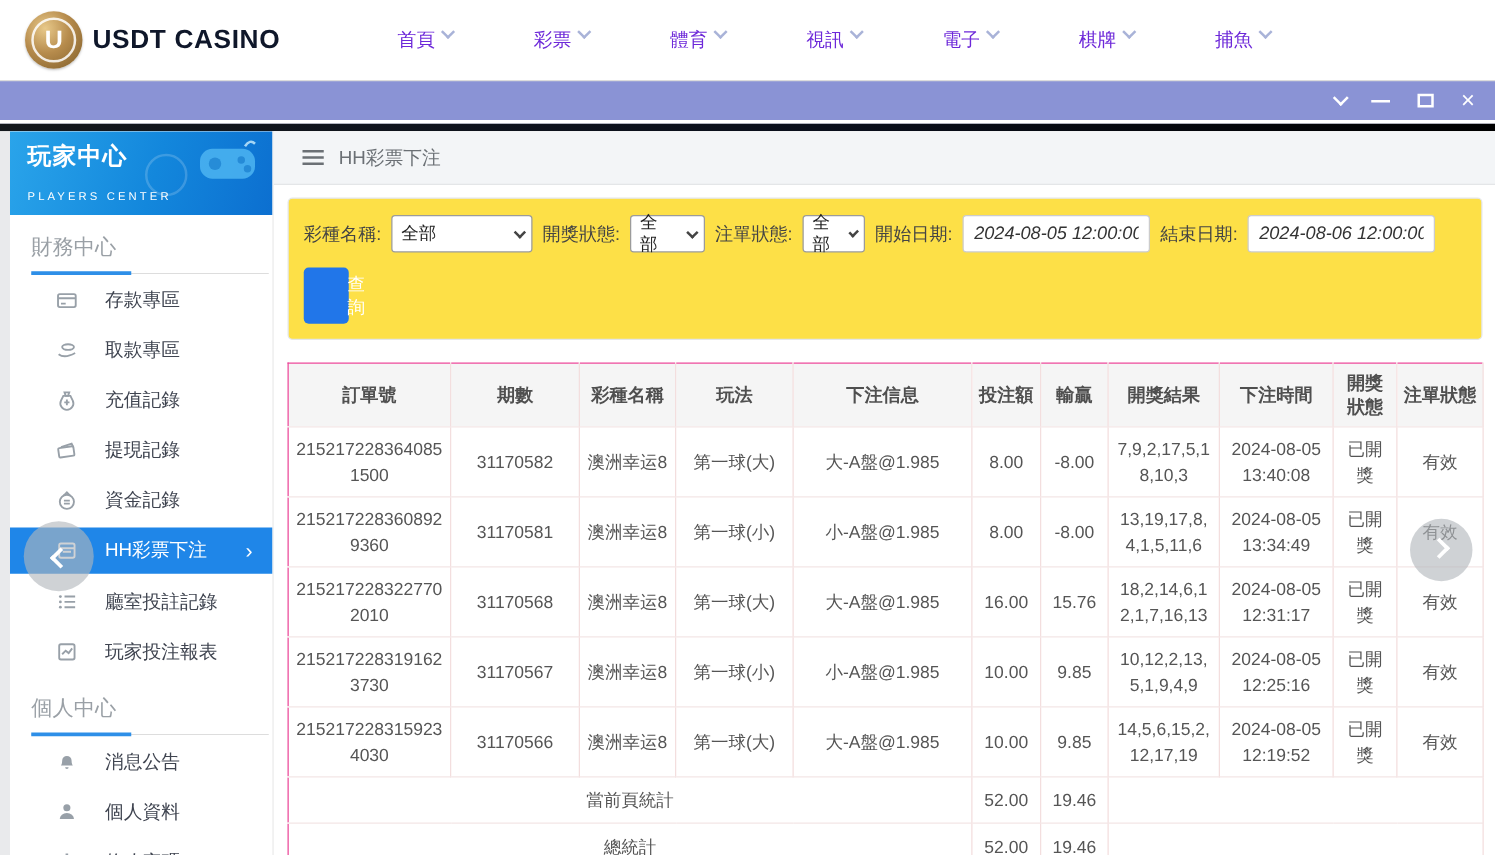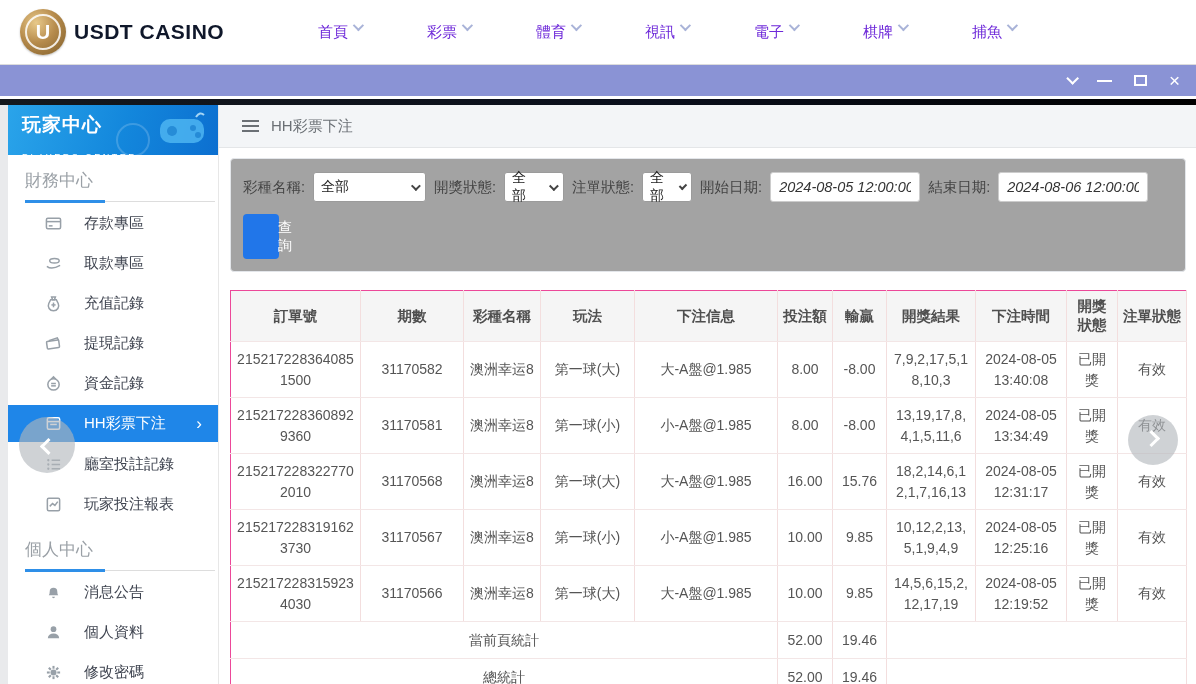--- a/index.html
+++ b/index.html
@@ -28,21 +28,21 @@
   .tb-min { width:15px; height:2px; background:#fff; }
   .tb-max { width:13px; height:11px; border:2px solid #fff; }
   .tb-close { color:#fff; font-size:19px; line-height:1; font-weight:400; }
   .darkstrip { height:6px; background:linear-gradient(90deg,#14181d,#0a0f1c 55%,#000); }
 
   
   .main { display:flex; height:579px; }
   .sidebar-edge { width:8px; background:#e9eaec; }
   .sidebar { width:211px; background:#fff; border-right:1px solid #e7e7e7; overflow:hidden; }
 
-  .side-banner { height:50px; background:linear-gradient(105deg,#2aa4ea 0%,#1387dc 55%,#0c6fd0 100%);
+  .side-banner { height:67px; background:linear-gradient(105deg,#2aa4ea 0%,#1387dc 55%,#0c6fd0 100%);
     color:#fff; padding:7px 0 0 14px; position:relative; overflow:hidden; }
   .side-banner-title { font-size:19px; font-weight:bold; letter-spacing:1px; }
   .side-banner-sub { font-size:9px; letter-spacing:2.5px; margin-top:14px; }
   .banner-pad { position:absolute; right:10px; top:6px; opacity:.85; }
   .banner-bubble { position:absolute; border-radius:50%; border:2px solid rgba(255,255,255,.18); }
 
   .side-section-title { font-size:17px; color:#9aa0a6; padding:14px 0 8px 17px; }
   .side-underline { margin-left:17px; width:190px; height:3px; background:#e0e0e0; position:relative;
     background:linear-gradient(180deg,transparent 0,transparent 1px,#ddd 1px,#ddd 2px,transparent 2px); }
   .side-underline:before { content:""; position:absolute; left:0; top:0; width:80px; height:3px; background:#2e8fe8; }
@@ -56,21 +56,21 @@
 
   
   .content { flex:1; background:#fff; overflow:hidden; }
   .crumb-bar { height:43px; background:#f3f5f7; border-bottom:1px solid #e4e6e8; display:flex; align-items:center; gap:12px; padding-left:23px; }
   .burger { width:17px; display:flex; flex-direction:column; gap:3px; }
   .burger i { height:2px; background:#6b7075; }
   .crumb-title { font-size:15px; color:#6b7075; }
 
   .content-body { padding:10px 10px 0 11px; }
 
-  .filter-panel { border:1px solid #e3e6ea; border-radius:4px; background:#a3a3a3; padding:13px 12px 12px 12px; margin-bottom:18px; }
+  .filter-panel { border:1px solid #e3e6ea; border-radius:4px; background:#fde047; padding:13px 12px 12px 12px; margin-bottom:18px; }
   .filter-row { display:flex; align-items:center; gap:8px; flex-wrap:nowrap; font-size:14.5px; color:#444; }
   .f-label { white-space:nowrap; }
   .sel { display:inline-flex; align-items:center; justify-content:space-between; height:30px; border:1px solid #9b9b9b;
     border-radius:3px; background:#fff; padding:0 7px; font-size:14px; color:#222; cursor:pointer; }
   .sel .sel-chev { width:7px; height:7px; border-right:2px solid #444; border-bottom:2px solid #444; transform:rotate(45deg) translateY(-2px); margin-left:10px; }
   .sel.w-lg { width:113px; } .sel.w-md { width:60px; } .sel.w-sm { width:50px; }
   .date-input { height:30px; width:150px; border:1px solid #ccc; border-radius:3px; padding:0 8px; font-size:14.5px; color:#333;
     font-family:"Liberation Sans","DejaVu Sans",sans-serif;font-style:italic; }
   .btn-query { margin-top:12px; background:#2176e9; color:#fff; border:none; border-radius:4px; height:45px; width:36px;
     font-size:14px; cursor:pointer; font-family:inherit;padding-left:35px; }

